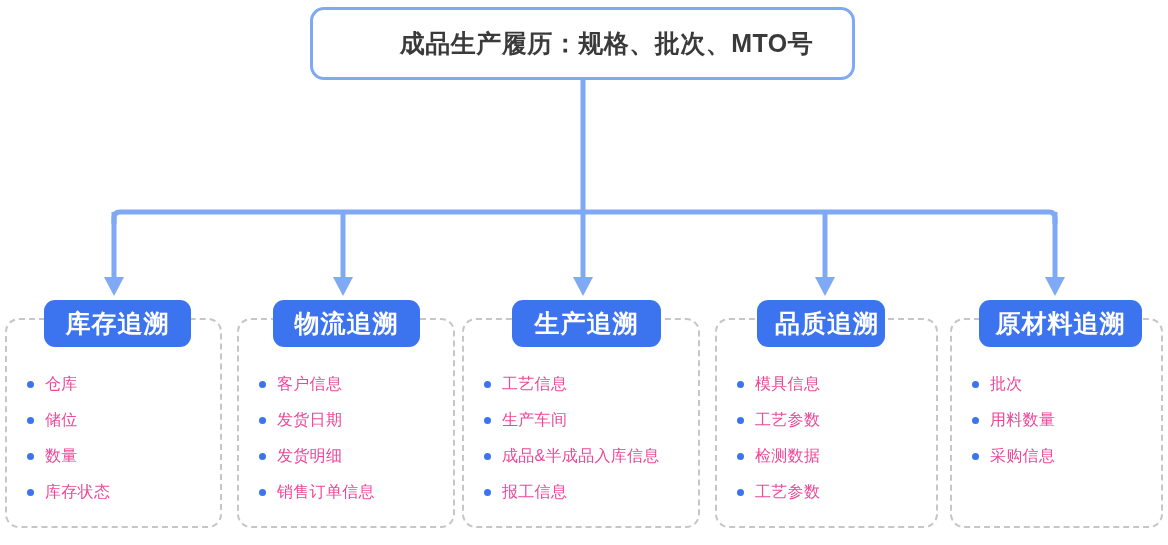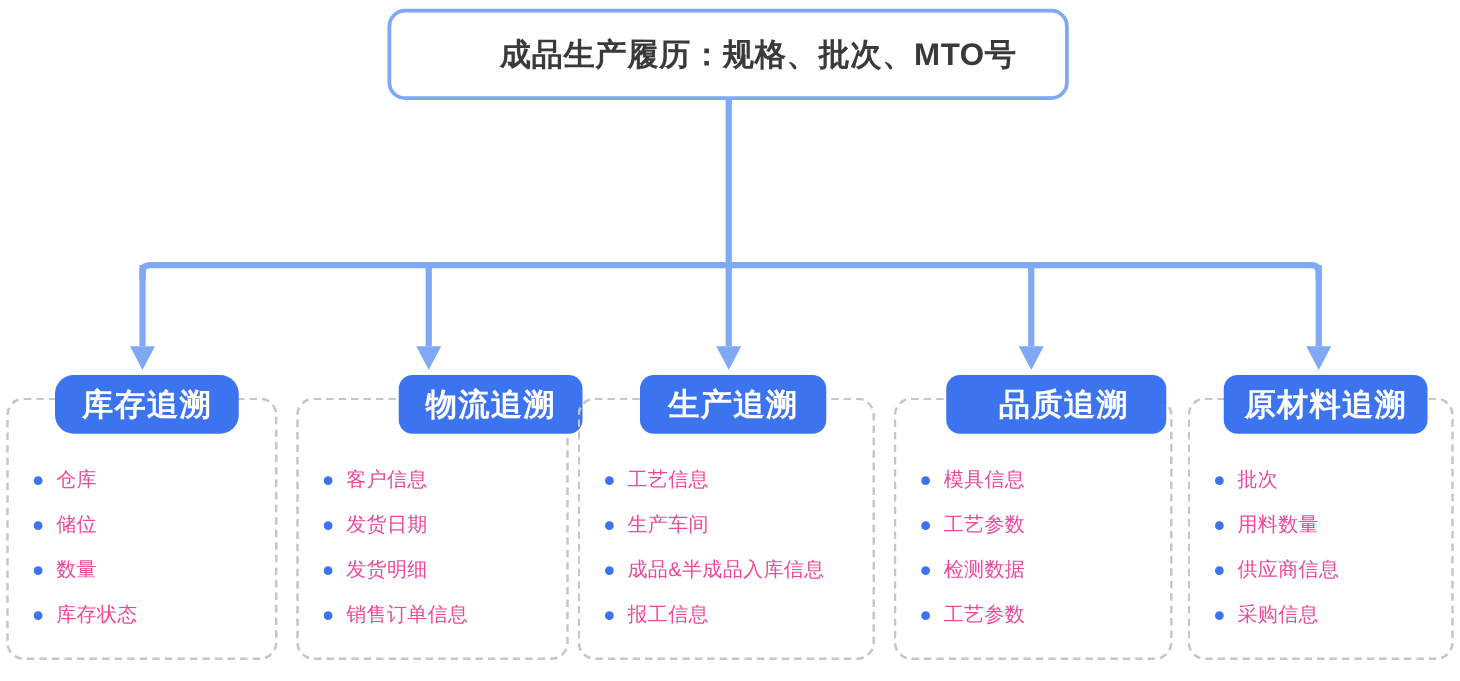--- a/index.html
+++ b/index.html
@@ -132,21 +132,21 @@
     <g fill="#7FA8F5" stroke="none">
       <polygon points="104,277 124,277 114,296"></polygon>
       <polygon points="333,277 353,277 343,296"></polygon>
       <polygon points="573,277 593,277 583,296"></polygon>
       <polygon points="815,277 835,277 825,296"></polygon>
       <polygon points="1045,277 1065,277 1055,296"></polygon>
     </g>
   </svg>
 
   <div class="column" style="left:5px; width:217px;">
-    <div class="pill" style="left:37px; width:147px;border-radius:15px;">
+    <div class="pill" style="left:37px; width:147px;">
       <span class="pill-label">库存追溯</span>
     </div>
     <div class="items">
       <div class="item">
         <span class="dot"></span>
         <span class="item-label">仓库</span>
       </div>
       <div class="item">
         <span class="dot"></span>
         <span class="item-label">储位</span>
@@ -156,21 +156,21 @@
         <span class="item-label">数量</span>
       </div>
       <div class="item">
         <span class="dot"></span>
         <span class="item-label">库存状态</span>
       </div>
     </div>
   </div>
 
   <div class="column" style="left:237px; width:218px;">
-    <div class="pill" style="left:34px; width:147px;margin-left:46px;">
+    <div class="pill" style="left:34px; width:147px;">
       <span class="pill-label">物流追溯</span>
     </div>
     <div class="items">
       <div class="item">
         <span class="dot"></span>
         <span class="item-label">客户信息</span>
       </div>
       <div class="item">
         <span class="dot"></span>
         <span class="item-label">发货日期</span>
@@ -204,21 +204,21 @@
         <span class="item-label">成品&amp;半成品入库信息</span>
       </div>
       <div class="item">
         <span class="dot"></span>
         <span class="item-label">报工信息</span>
       </div>
     </div>
   </div>
 
   <div class="column" style="left:715px; width:223px;">
-    <div class="pill" style="left:40px; width:176px;padding-left:30px;">
+    <div class="pill" style="left:40px; width:128px;padding-left:30px;">
       <span class="pill-label">品质追溯</span>
     </div>
     <div class="items">
       <div class="item">
         <span class="dot"></span>
         <span class="item-label">模具信息</span>
       </div>
       <div class="item">
         <span class="dot"></span>
         <span class="item-label">工艺参数</span>
@@ -242,22 +242,18 @@
       <div class="item">
         <span class="dot"></span>
         <span class="item-label">批次</span>
       </div>
       <div class="item">
         <span class="dot"></span>
         <span class="item-label">用料数量</span>
       </div>
       <div class="item">
         <span class="dot"></span>
-        <span class="item-label">供应商信息</span>
-      </div>
-      <div class="item">
-        <span class="dot"></span>
         <span class="item-label">采购信息</span>
       </div>
     </div>
   </div>
 
 </div>
 
 </body></html>

